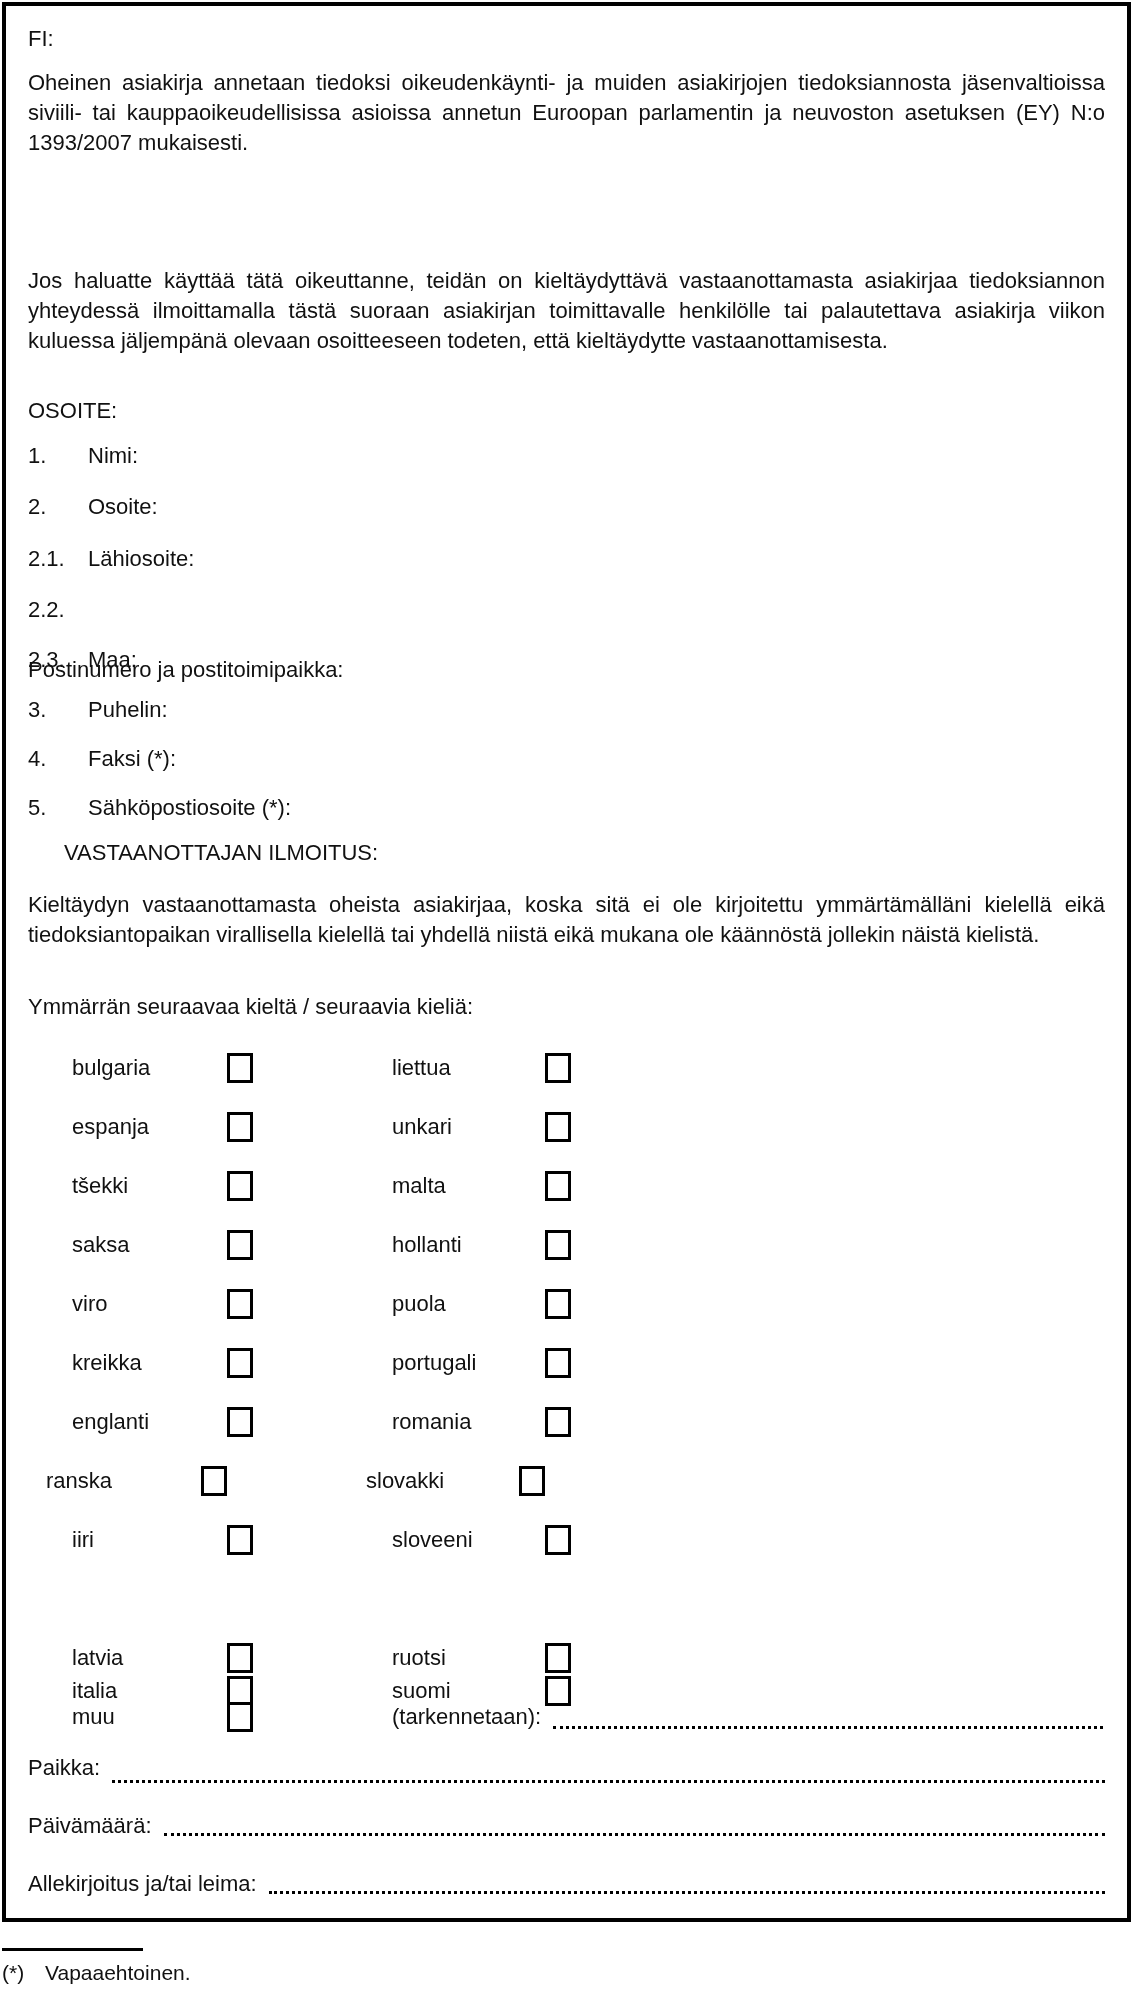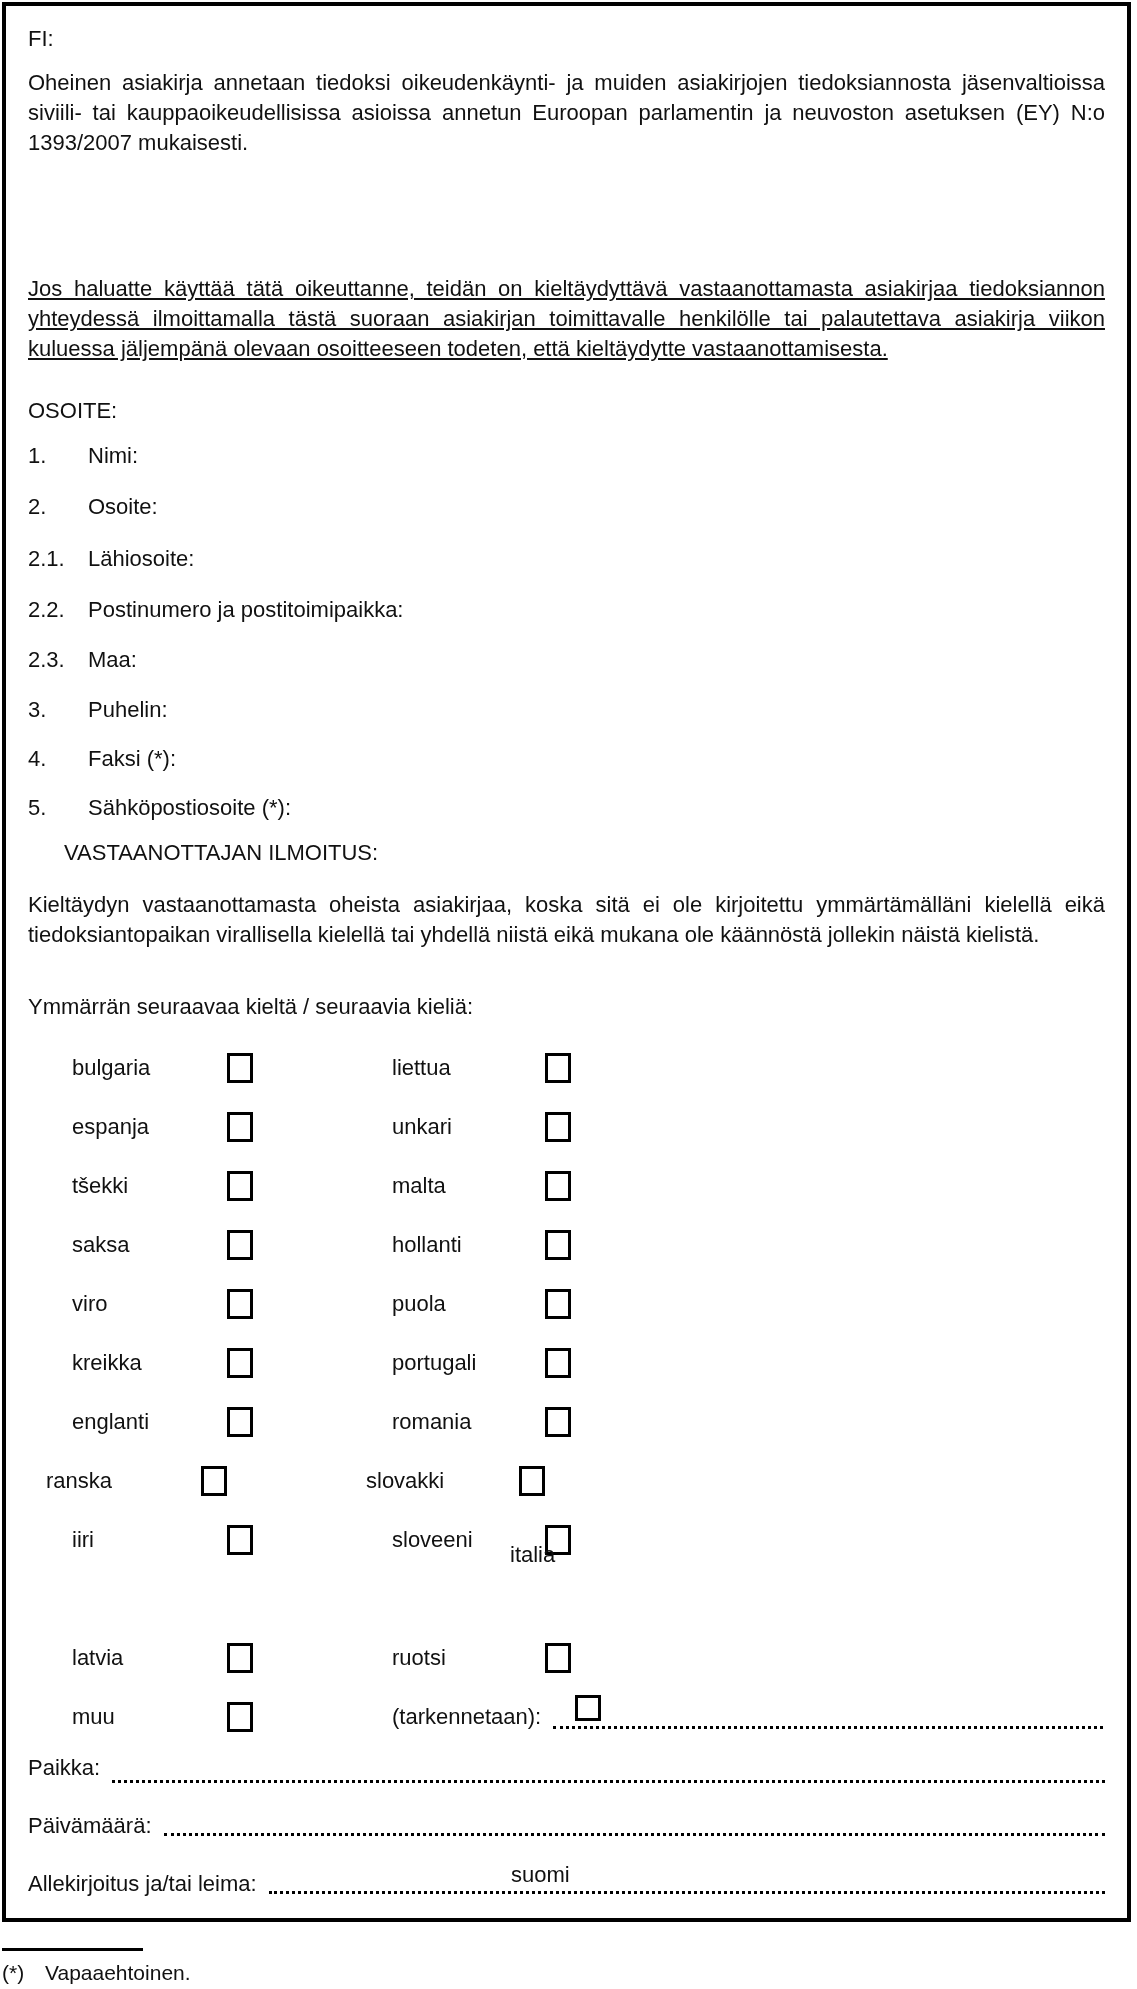--- a/index.html
+++ b/index.html
@@ -57,37 +57,37 @@
 
 <div class="page">
 
   <div class="frame"></div>
 
   <div class="abs" style="left:28px; top:24px;">FI:</div>
 
   <div class="abs para" style="left:28px; top:68px;">Oheinen asiakirja annetaan tiedoksi oikeudenkäynti- ja muiden asiakirjojen tiedoksiannosta jäsenvaltioissa siviili- tai kauppaoikeudellisissa asioissa annetun Euroopan parlamentin ja neuvoston asetuksen (EY) N:o 1393/2007 mukaisesti.</div>
 
 
-  <div class="abs para" style="left:28px; top:274px;text-decoration:underline;">Jos haluatte käyttää tätä oikeuttanne, teidän on kieltäydyttävä vastaanottamasta asiakirjaa tiedoksiannon yhteydessä ilmoittamalla tästä suoraan asiakirjan toimittavalle henkilölle tai palautettava asiakirja viikon kuluessa jäljempänä olevaan osoitteeseen todeten, että kieltäydytte vastaanottamisesta.</div>
+  <div class="abs para" style="left:28px; top:266px;">Jos haluatte käyttää tätä oikeuttanne, teidän on kieltäydyttävä vastaanottamasta asiakirjaa tiedoksiannon yhteydessä ilmoittamalla tästä suoraan asiakirjan toimittavalle henkilölle tai palautettava asiakirja viikon kuluessa jäljempänä olevaan osoitteeseen todeten, että kieltäydytte vastaanottamisesta.</div>
 
   <div class="abs heading" style="left:28px; top:396px;">OSOITE:</div>
 
   <div class="abs num-item" style="left:28px; top:441px;">
     <span class="num">1.</span>
     <span>Nimi:</span>
   </div>
   <div class="abs num-item" style="left:28px; top:492px;">
     <span class="num">2.</span>
     <span>Osoite:</span>
   </div>
   <div class="abs num-item" style="left:28px; top:544px;">
     <span class="num">2.1.</span>
     <span>Lähiosoite:</span>
   </div>
-  <div class="abs num-item" style="left:28px; top:595px;">
+  <div class="abs num-item" style="left:28px; top:595px;flex-direction:column;">
     <span class="num">2.2.</span>
     <span>Postinumero ja postitoimipaikka:</span>
   </div>
   <div class="abs num-item" style="left:28px; top:645px;">
     <span class="num">2.3.</span>
     <span>Maa:</span>
   </div>
   <div class="abs num-item" style="left:28px; top:695px;">
     <span class="num">3.</span>
     <span>Puhelin:</span>
@@ -163,21 +163,21 @@
     <span class="lang-label-right">slovakki</span>
     <div class="checkbox"></div>
   </div>
   <div class="lang-row" style="top:1510px;">
     <span class="lang-label-left">iiri</span>
     <div class="checkbox"></div>
     <span class="lang-spacer"></span>
     <span class="lang-label-right">sloveeni</span>
     <div class="checkbox"></div>
   </div>
-  <div class="lang-row" style="top:1540px;flex-direction:column;">
+  <div class="lang-row" style="top:1661px;">
     <span class="lang-label-left">italia</span>
     <div class="checkbox"></div>
     <span class="lang-spacer"></span>
     <span class="lang-label-right">suomi</span>
     <div class="checkbox"></div>
   </div>
   <div class="lang-row" style="top:1628px;">
     <span class="lang-label-left">latvia</span>
     <div class="checkbox"></div>
     <span class="lang-spacer"></span>

